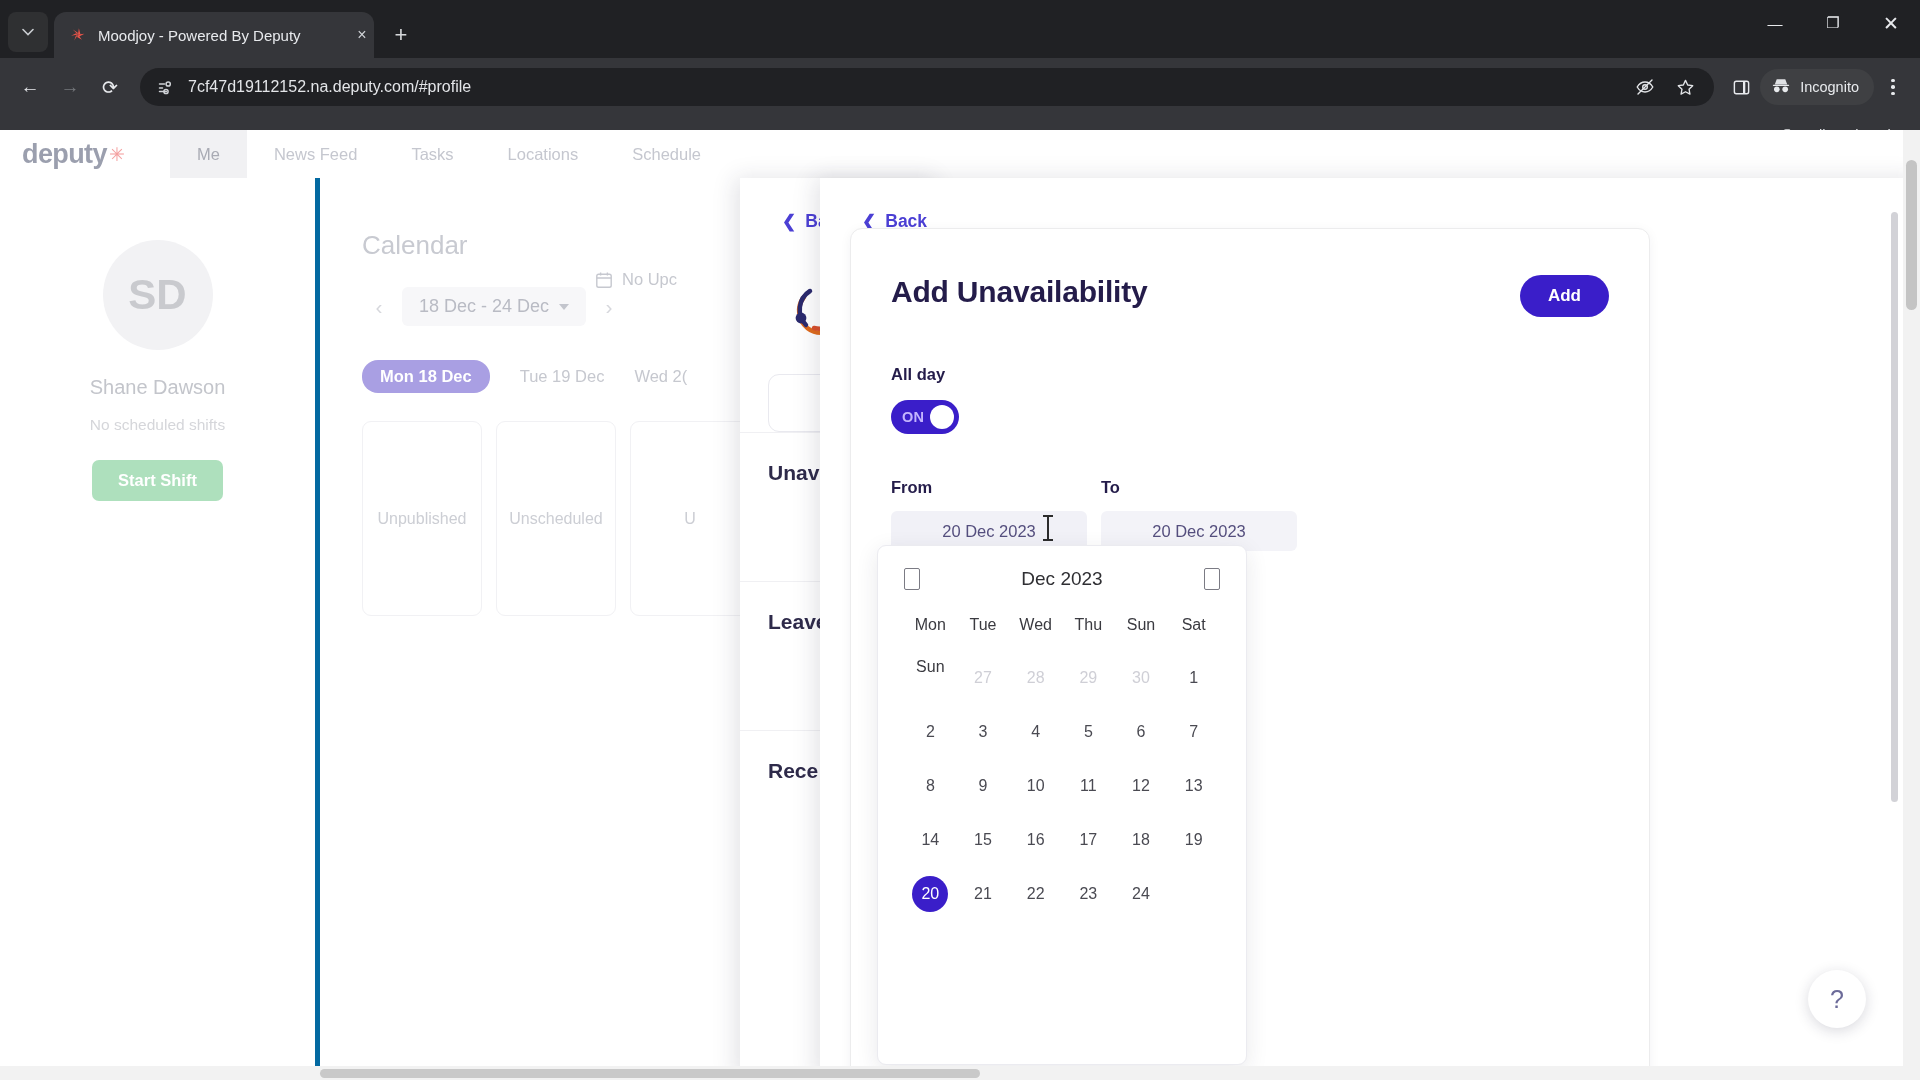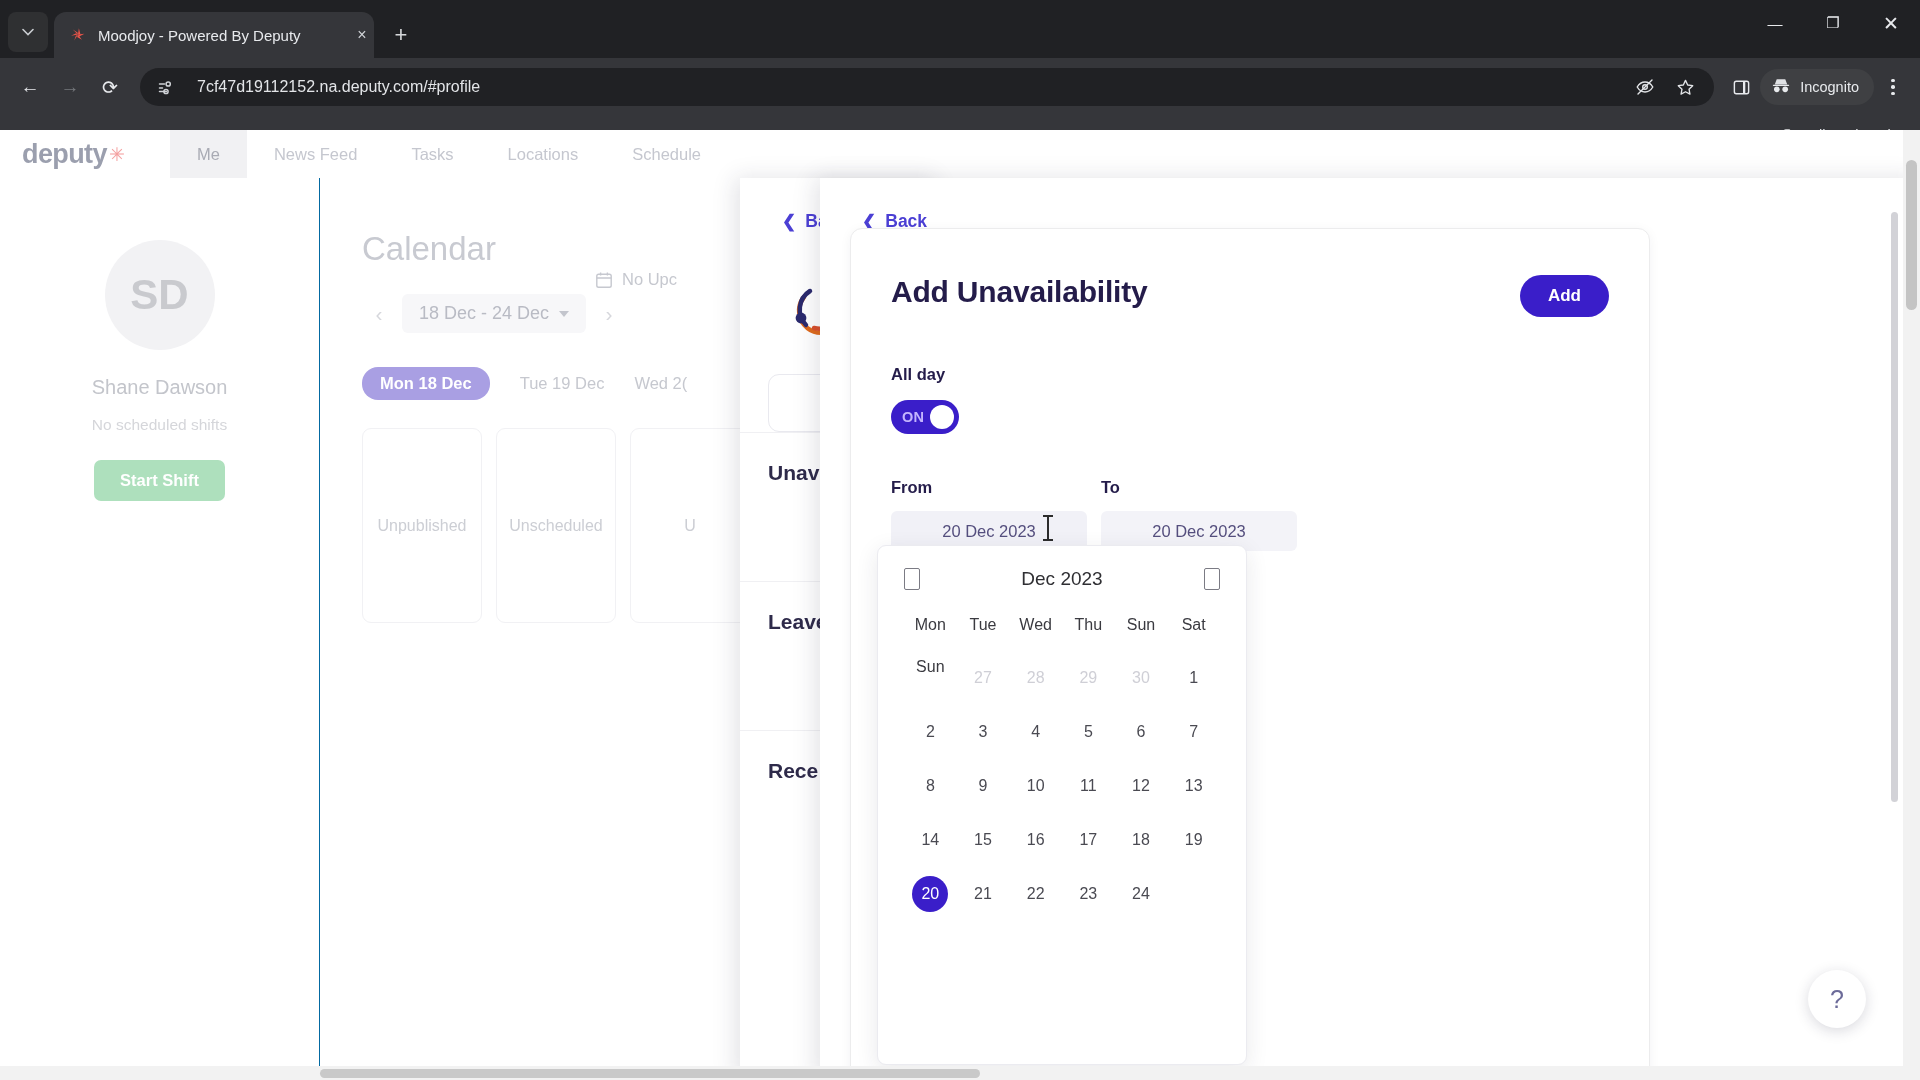--- a/index.html
+++ b/index.html
@@ -42,21 +42,21 @@
   .wc { width:58px; height:46px; display:flex; align-items:center; justify-content:center;
         color:#e8eaed; font-size:15px; }
   .wc.close { font-size:19px; }
 
   .toolbar { height:58px; background:#35363a; display:flex; align-items:center; padding:0 12px; gap:4px; }
   .navbtn { width:36px;height:36px;border-radius:50%;display:flex;align-items:center;justify-content:center;
             color:#e8eaed; font-size:19px; flex:none;}
   .navbtn.dim { color:#76797d; }
   .omnibox {
     flex:1; height:38px; background:#202124; border-radius:19px;
-    display:flex; align-items:center; padding:0 8px 0 14px; gap:21px; margin:0 8px;
+    display:flex; align-items:center; padding:0 8px 0 14px; gap:12px; margin:0 8px;
     position:relative;
     justify-content:space-between;
   }
   .omni-icon { width:22px;height:22px;display:flex;align-items:center;justify-content:center;flex:none; }
   .omni-url { flex:1; color:#e3e5e8; font-size:16px; white-space:nowrap; overflow:hidden; }
   .omni-actions { display:flex; align-items:center; gap:10px; padding-right:6px; }
   .tb-icon { width:30px;height:30px;display:flex;align-items:center;justify-content:center;
              color:#e8eaed; flex:none; }
   .incognito-pill {
     height:36px; border-radius:18px; background:#3f4043; display:flex; align-items:center;
@@ -86,38 +86,38 @@
   .depnav-items { display:flex; align-items:stretch; }
   .depnav-item {
     display:flex; align-items:center; padding:0 27px; font-size:16.5px; color:#c5c7cf;
   }
   .depnav-item.active { background:#f1f1f3; color:#a9abb4; }
 
   
   .page-body { position:relative; height:902px; background:#fff; }
   .profile-col {
     position:absolute; left:0; top:0; width:320px; height:902px;
-    border-right:1px solid #0369a1; background:#fff;
+    border-right:5px solid #0369a1; background:#fff;
     display:flex; flex-direction:column; align-items:center; padding-top:62px;
   }
   .avatar {
     width:110px;height:110px;border-radius:50%;background:#f2f2f4;
     display:flex;align-items:center;justify-content:center;
     font-size:42px; font-weight:600; color:#c9cace;
   }
   .pname { margin-top:26px; font-size:20px; color:#c3c5cb; }
   .pshifts { margin-top:17px; font-size:15.5px; color:#d5d6da; }
   .startshift {
     margin-top:26px; background:#aee0bd; color:#ffffff; border:none;
     border-radius:7px; padding:11px 26px; font-size:16.5px; font-weight:600;
   }
 
   
   .cal-col { position:absolute; left:320px; top:0; width:430px; padding:52px 0 0 42px; }
-  .cal-title { font-size:33px; color:#c8cad1; font-weight:400; }
+  .cal-title { font-size:26px; color:#c8cad1; font-weight:400; }
   .cal-nav { margin-top:26px; display:flex; align-items:center; gap:6px; }
   .cal-arrow { width:34px;height:34px;display:flex;align-items:center;justify-content:center;
                color:#d6d7dc; font-size:21px; }
   .cal-range {
     background:#f7f7f9; border-radius:6px; padding:9px 17px; color:#b9bbc4;
     font-size:18px; display:flex; align-items:center; gap:10px;
   }
   .caret-down { border-left:5px solid transparent;border-right:5px solid transparent;
                 border-top:6px solid #c3c5cd; display:block; }
   .cal-noup {

